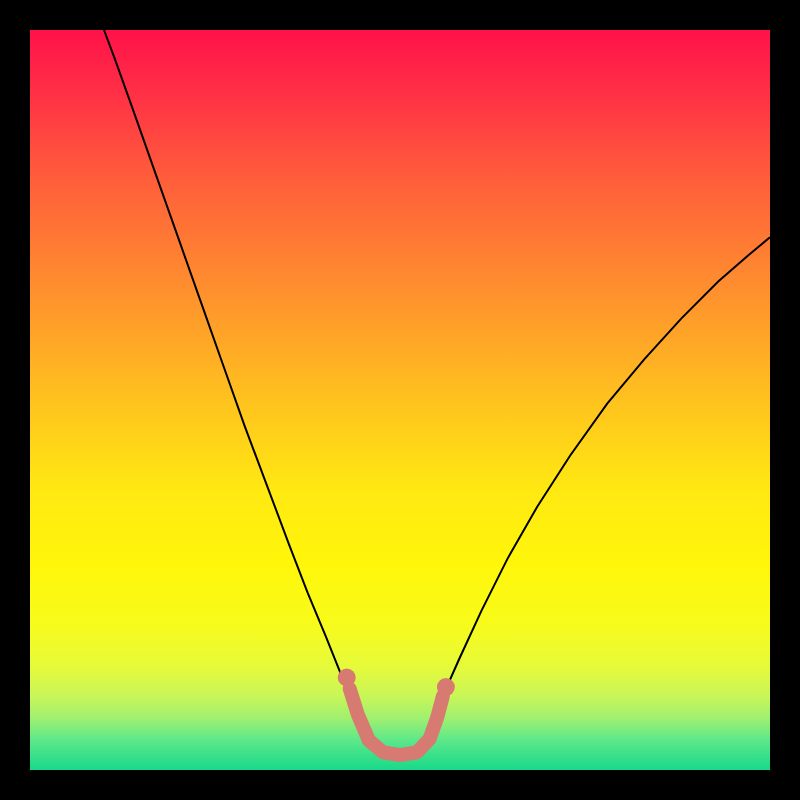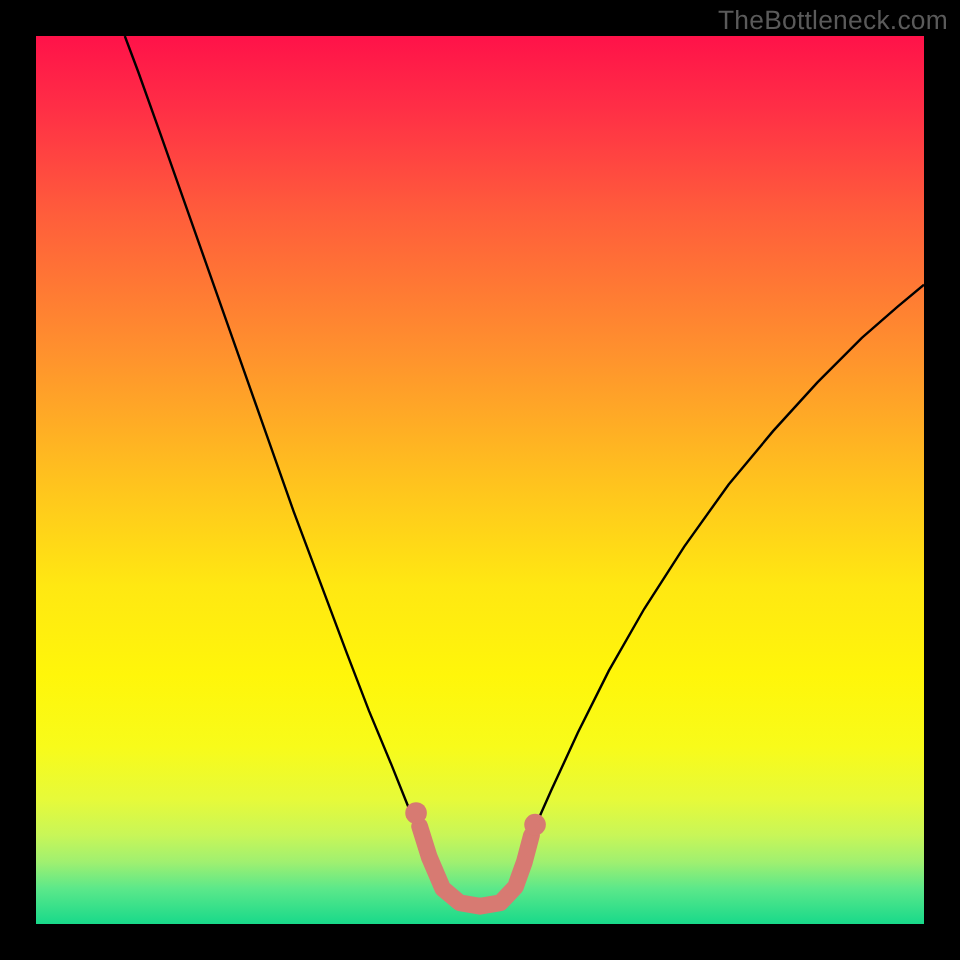--- a/index.html
+++ b/index.html
@@ -27,21 +27,20 @@
     top: 30px;
     width: 740px;
     height: 740px;
   }
   svg { display: block; }
 </style>
 </head>
 <body>
 
 <div class="frame">
-  <div class="watermark">TheBottleneck.com</div>
 
   <div class="plot-area">
     <svg id="chart-svg" width="740" height="740" viewBox="0 0 740 740">
         <defs>
           <linearGradient id="bg-grad" x1="0" y1="0" x2="0" y2="1">
             <stop offset="0.0%" stop-color="#ff1249"></stop>
             <stop offset="8.0%" stop-color="#ff2e46"></stop>
             <stop offset="20.0%" stop-color="#ff5d3b"></stop>
             <stop offset="35.0%" stop-color="#ff8f2e"></stop>
             <stop offset="50.0%" stop-color="#ffc21e"></stop>

